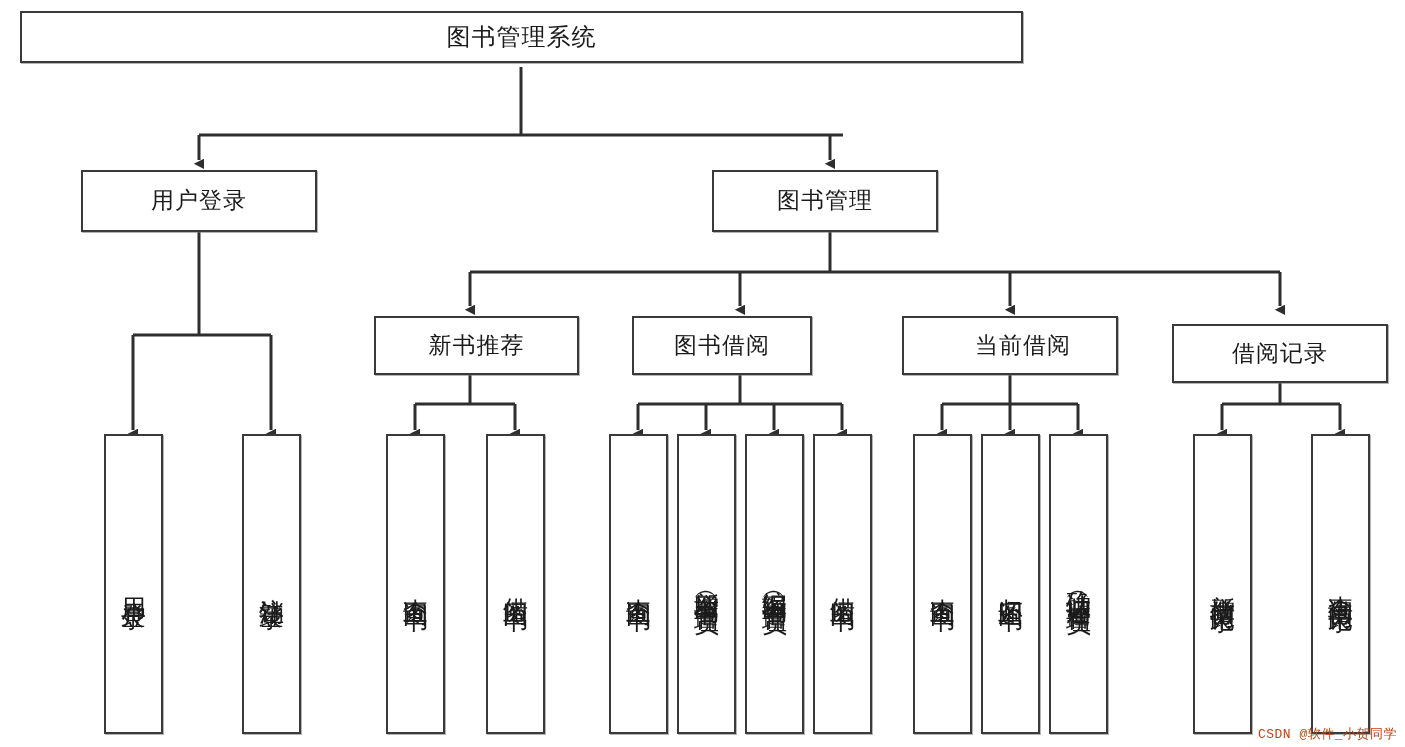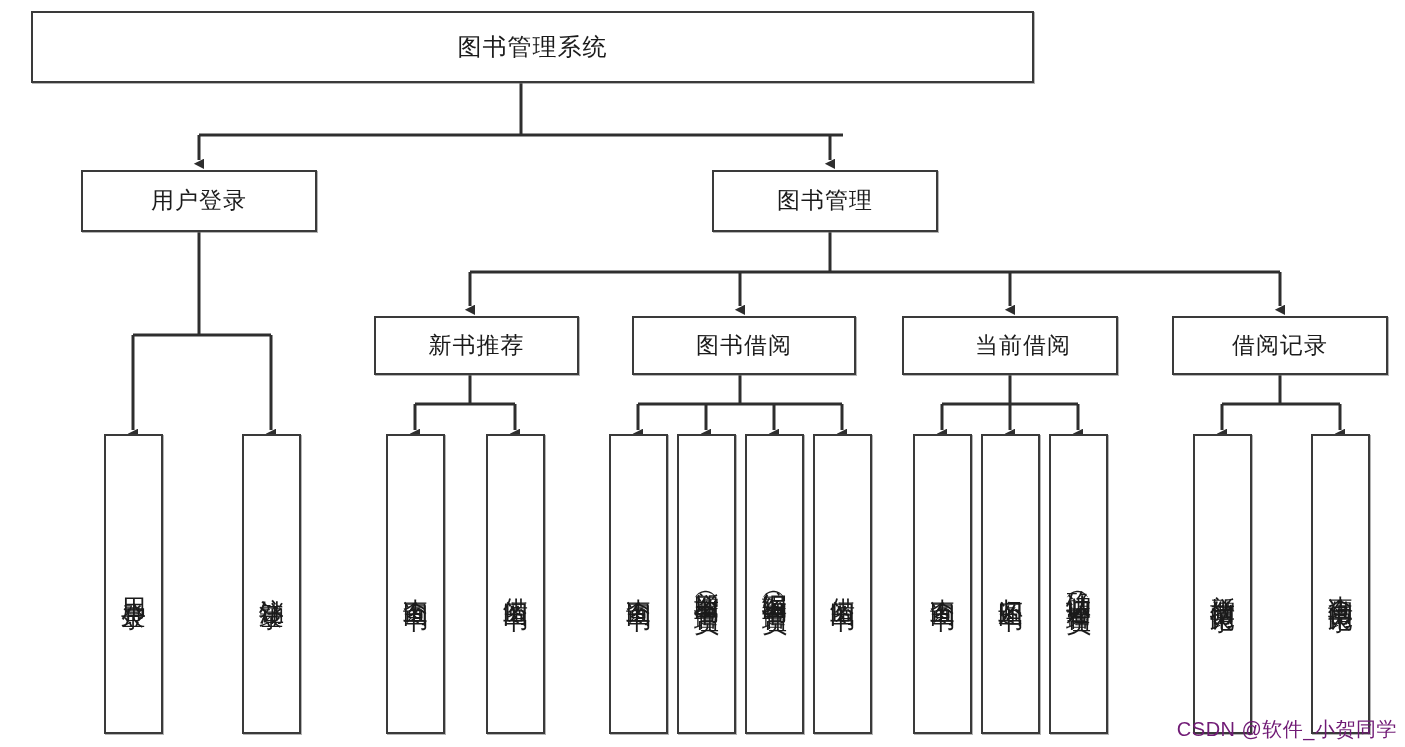--- a/index.html
+++ b/index.html
@@ -61,26 +61,26 @@
   }
   .leaf {
     padding-top: 6px;
     padding-bottom: 6px;
     align-items: center;
   }
   #watermark {
     position: absolute;
     right: 8px;
     bottom: 4px;
-    font-size: 20px;
-    color: #701a75;
+    font-size: 13px;
+    color: #c2410c;
     letter-spacing: 0.5px;
     z-index: 5;
     white-space: nowrap;
-    font-family: Liberation Sans, sans-serif;
+    font-family: Liberation Mono, monospace;
   }
 </style>
 </head>
 <body>
 
 <div id="canvas">
 
   <svg id="diagram-svg" viewBox="0 0 1405 747" xmlns="http://www.w3.org/2000/svg">
     <defs>
       <marker id="arrow" markerWidth="10" markerHeight="11" refX="1.4" refY="5.2" orient="auto" markerUnits="userSpaceOnUse">
@@ -139,45 +139,45 @@
     </g>
 
     <g stroke="#2e2e2e" stroke-width="3" fill="none">
       <path d="M1280,375 L1280,404"></path>
       <path d="M1222,404 L1340,404"></path>
       <path d="M1222,404 L1222,430" marker-end="url(#arrow)"></path>
       <path d="M1340,404 L1340,430" marker-end="url(#arrow)"></path>
     </g>
   </svg>
 
-  <div class="node-box root" style="left:20px; top:11px; width:1003px; height:72px;margin-left:11px;">
+  <div class="node-box root" style="left:20px; top:11px; width:1003px; height:52px;">
     <span class="node-label h-label">图书管理系统</span>
   </div>
 
   <div class="node-box" style="left:81px; top:170px; width:236px; height:62px;">
     <span class="node-label h-label">用户登录</span>
   </div>
 
   <div class="node-box" style="left:712px; top:170px; width:226px; height:62px;">
     <span class="node-label h-label">图书管理</span>
   </div>
 
   <div class="node-box" style="left:374px; top:316px; width:205px; height:59px;">
     <span class="node-label h-label">新书推荐</span>
   </div>
 
-  <div class="node-box" style="left:632px; top:316px; width:224px; height:59px;">
+  <div class="node-box" style="left:632px; top:316px; width:180px; height:59px;">
     <span class="node-label h-label">图书借阅</span>
   </div>
 
   <div class="node-box" style="left:902px; top:316px; width:216px; height:59px;padding-left:26px;">
     <span class="node-label h-label">当前借阅</span>
   </div>
 
-  <div class="node-box" style="left:1172px; top:316px; width:216px; height:59px;">
+  <div class="node-box" style="left:1172px; top:324px; width:216px; height:59px;">
     <span class="node-label h-label">借阅记录</span>
   </div>
 
   <div class="node-box leaf" style="left:104px; top:434px; width:59px; height:300px;">
     <span class="node-label">用户登录</span>
   </div>
   <div class="node-box leaf" style="left:242px; top:434px; width:59px; height:300px;">
     <span class="node-label">注销登录</span>
   </div>
 

